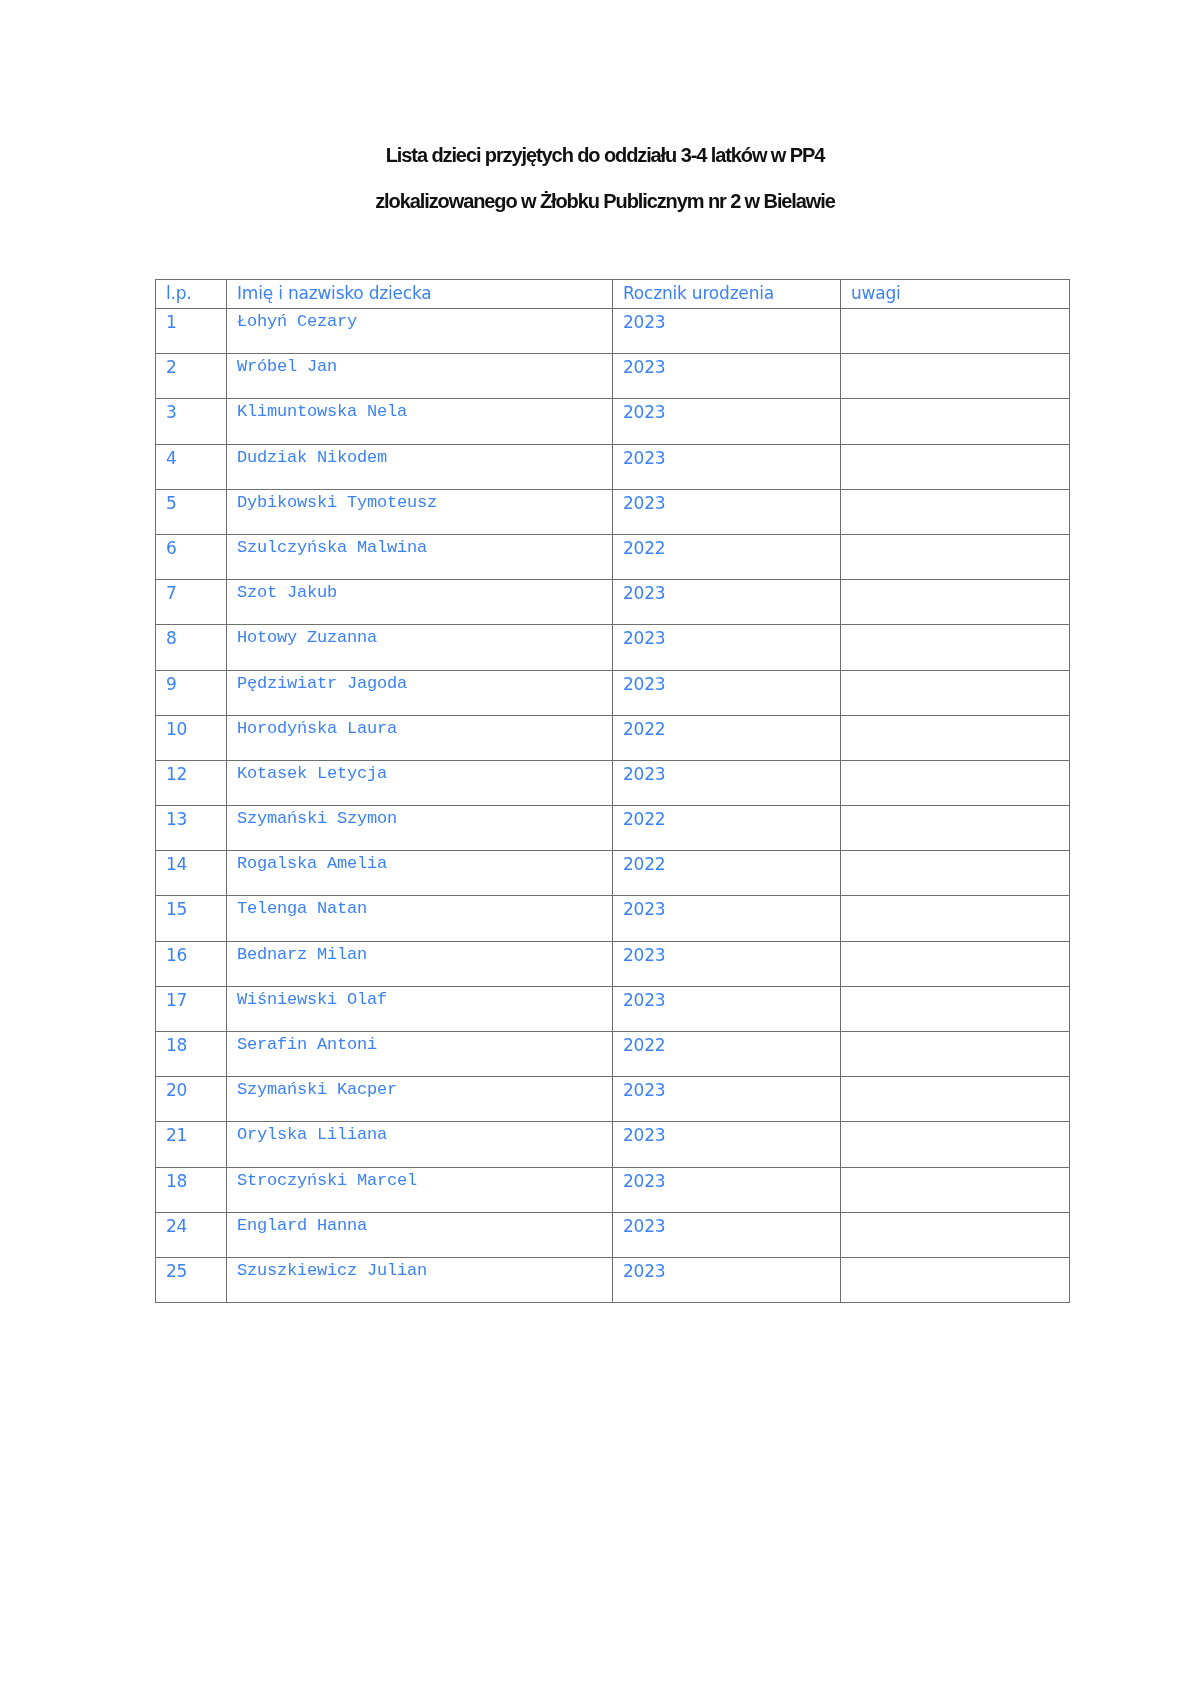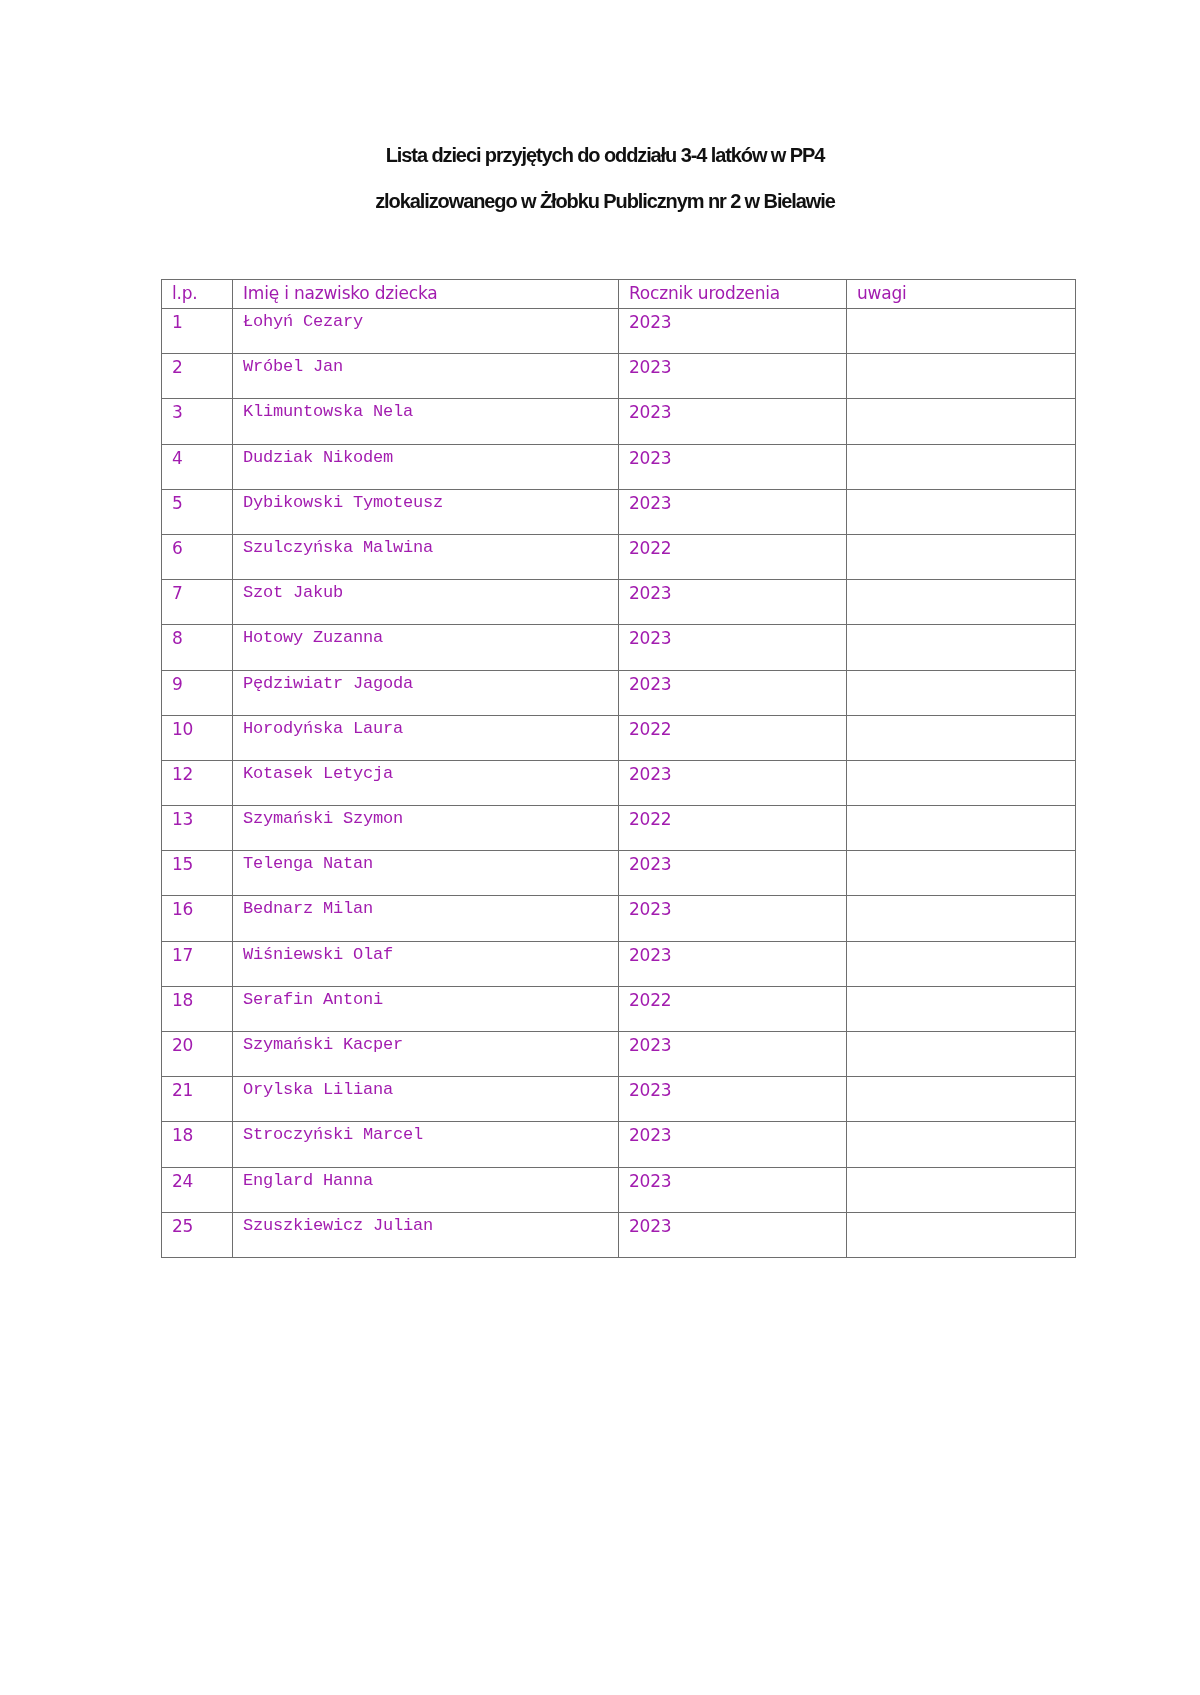--- a/index.html
+++ b/index.html
@@ -8,23 +8,23 @@
       font-family: "Liberation Sans", sans-serif; color: #000;
     }
     .title {
       position: absolute; left: 0; width: 1210px; text-align: center;
       font-family: "Liberation Sans", sans-serif; font-weight: bold;
       font-size: 20px; letter-spacing: -1.1px; color: #111;
     }
     .title.l1 { top: 144px; }
     .title.l2 { top: 190px; }
     table.list {
-      position: absolute; left: 161px; top: 279px;
+      position: absolute; left: 155px; top: 279px;
       width: 914px; border-collapse: collapse; table-layout: fixed;
-      font-family: "DejaVu Sans", sans-serif; font-size: 17px; color: #a21caf;
+      font-family: "DejaVu Sans", sans-serif; font-size: 17px; color: #3b82f6;
     }
     table.list col.c1 { width: 71px; }
     table.list col.c2 { width: 386px; }
     table.list col.c3 { width: 228px; }
     table.list col.c4 { width: 229px; }
     table.list th, table.list td {
       border: 1.5px solid #6e6e6e; padding: 0 0 0 10px;
       vertical-align: top; text-align: left; font-weight: normal;
       line-height: 26px; letter-spacing: -0.2px;
     }
@@ -122,20 +122,26 @@
         <td class="year">2023</td>
         <td></td>
       </tr>
       <tr>
         <td>13</td>
         <td class="name">Szymański Szymon</td>
         <td class="year">2022</td>
         <td></td>
       </tr>
       <tr>
+        <td>14</td>
+        <td class="name">Rogalska Amelia</td>
+        <td class="year">2022</td>
+        <td></td>
+      </tr>
+      <tr>
         <td>15</td>
         <td class="name">Telenga Natan</td>
         <td class="year">2023</td>
         <td></td>
       </tr>
       <tr>
         <td>16</td>
         <td class="name">Bednarz Milan</td>
         <td class="year">2023</td>
         <td></td>

